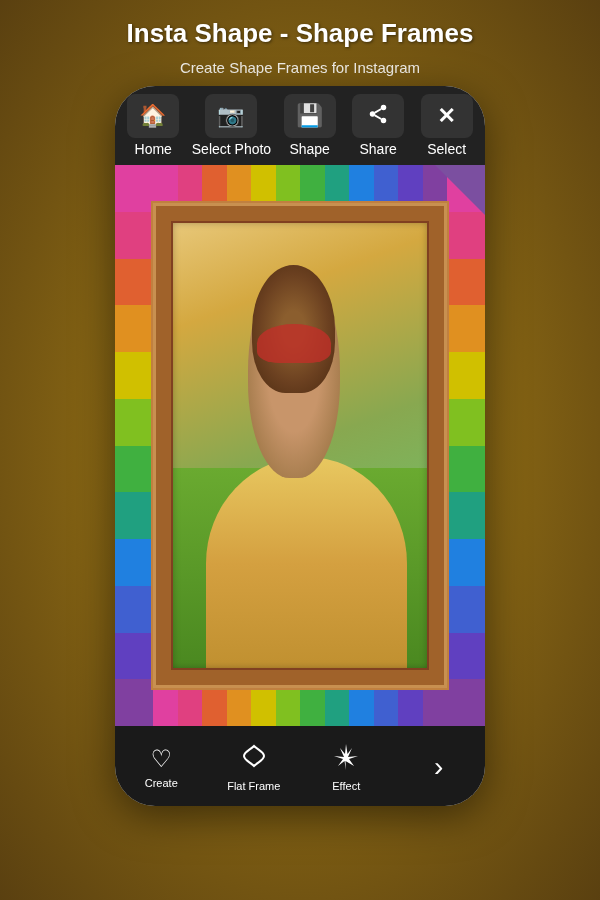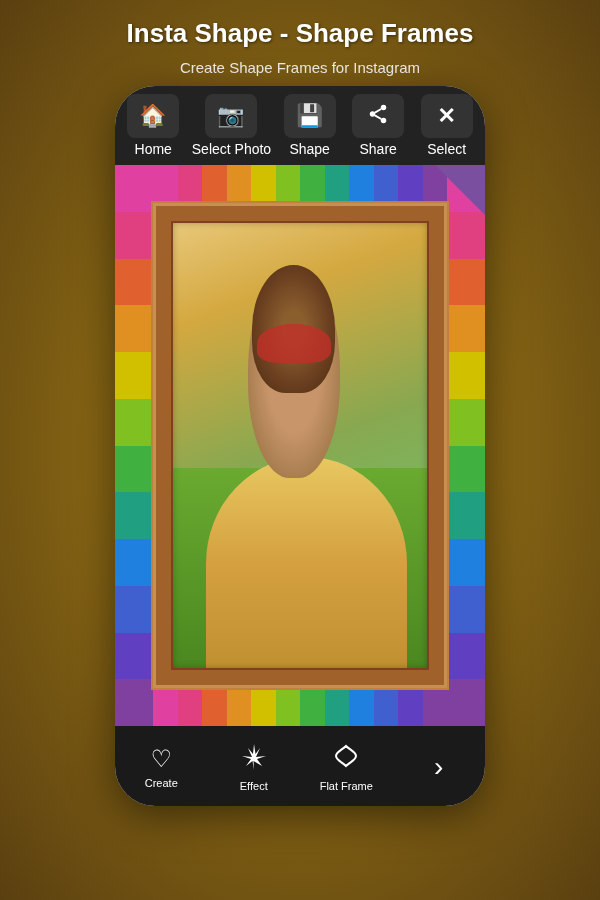--- a/index.html
+++ b/index.html
@@ -410,33 +410,33 @@
       </div>
     </div>
   </div>
 
   <div class="bottom-nav">
     <div class="nav-item">
       <span class="nav-icon" style="font-size:24px;">♡</span>
       <span class="nav-label">Create</span>
     </div>
     <div class="nav-item">
+      <span class="nav-icon" style="font-size:24px;">
+        <svg width="28" height="28" viewBox="0 0 28 28" fill="none">
+          <path d="M14 4 C10 8, 4 10, 4 14 C4 18, 10 20, 14 24 C18 20, 24 18, 24 14 C24 10, 18 8, 14 4Z" stroke="white" stroke-width="2" fill="none"></path>
+        </svg>
+      </span>
+      <span class="nav-label">Flat Frame</span>
+    </div>
+    <div class="nav-item">
       <span class="nav-icon" style="font-size:22px;">
         <svg width="28" height="28" viewBox="0 0 28 28" fill="white">
           <path d="M14 2 L15.5 12 L20 6 L16 15 L26 14 L17 17 L22 24 L13.5 19 L14 28 L12.5 19 L6 24 L11 17 L2 14 L12 15 L8 6 L13 12Z" fill="white"></path>
         </svg>
       </span>
       <span class="nav-label">Effect</span>
     </div>
     <div class="nav-item">
-      <span class="nav-icon" style="font-size:24px;">
-        <svg width="28" height="28" viewBox="0 0 28 28" fill="none">
-          <path d="M14 4 C10 8, 4 10, 4 14 C4 18, 10 20, 14 24 C18 20, 24 18, 24 14 C24 10, 18 8, 14 4Z" stroke="white" stroke-width="2" fill="none"></path>
-        </svg>
-      </span>
-      <span class="nav-label">Flat Frame</span>
-    </div>
-    <div class="nav-item">
       <span class="nav-arrow">›</span>
     </div>
   </div>
 
 </div>
 
 </body></html>

